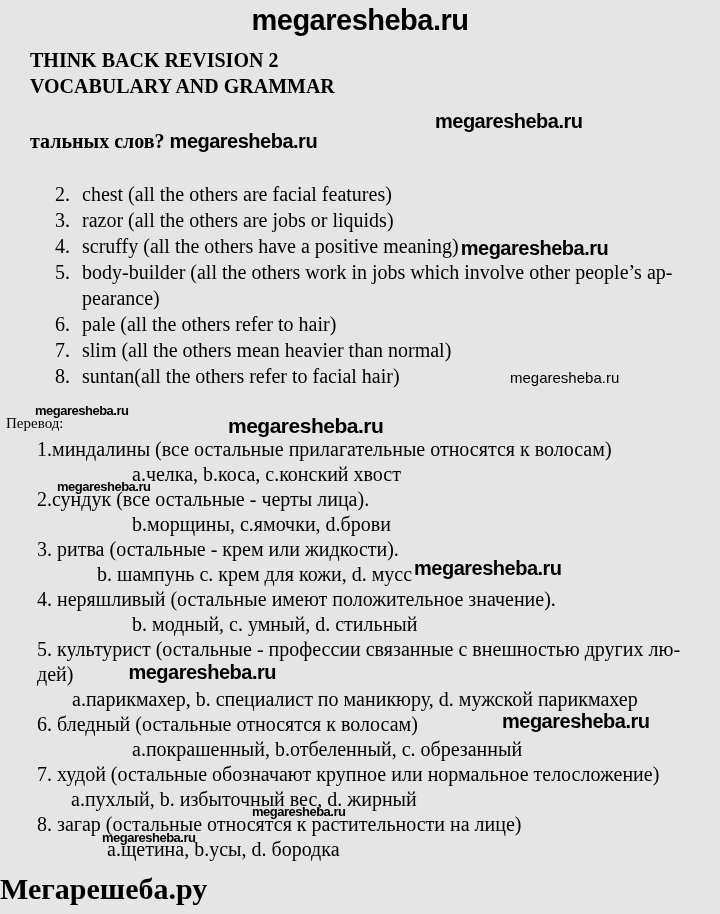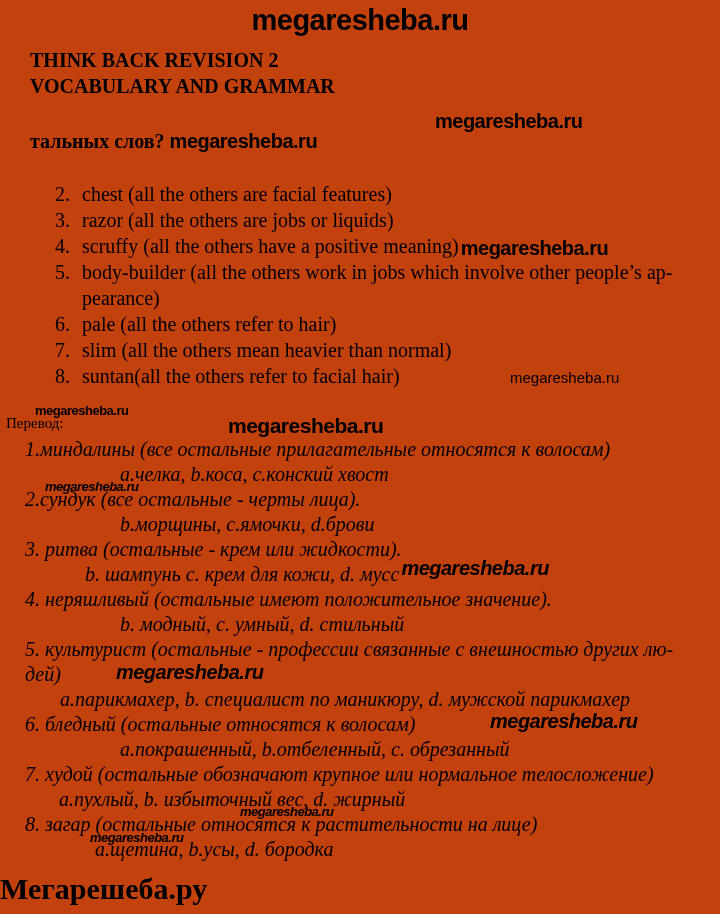--- a/index.html
+++ b/index.html
@@ -1,18 +1,18 @@
 <!DOCTYPE html>
 <html><head>
 <meta charset="utf-8">
 <style>
   html,body {margin:0; padding:0; background:#ffffff;}
   .page {
     position:relative; width:720px; height:914px; margin:0 auto;
-    background:#c2410c; color:#000;
+    background:#e5e5e5; color:#000;
     font-family:"Liberation Serif", serif; overflow:hidden;
   }
   .wm {
     font-family:"Liberation Sans", sans-serif; font-weight:bold;
     letter-spacing:-0.5px; white-space:nowrap;
   }
   
   .top-wm {position:absolute; top:4px; left:0; width:100%; text-align:center; font-size:29px;}
   
   .heading {position:absolute; top:47px; left:30px; font-size:20px; font-weight:bold; line-height:26px; white-space:nowrap;}
@@ -27,21 +27,21 @@
   .eng-line .num {display:inline-block; width:27px;}
   .eng-cont {padding-left:27px; white-space:nowrap;}
   .wm-eng4 {font-size:20px; position:relative; top:2px; margin-left:2px;}
   .wm-eng8 {position:absolute; left:455px; top:2px; font-size:15px; font-weight:normal; letter-spacing:0;}
   
   .perevod {position:absolute; top:403px; left:0; width:720px; height:36px;}
   .wm-small-left {position:absolute; left:35px; top:0; font-size:13px;}
   .perevod-label {position:absolute; left:6px; top:12px; font-size:15px;}
   .wm-center {position:absolute; left:228px; top:11px; font-size:21px;}
   
-  .translation {position:absolute; top:437px; left:0; width:700px; font-size:20px; line-height:25px;font-style:italic;}
+  .translation {position:absolute; top:437px; left:12px; width:700px; font-size:20px; line-height:25px;}
   .t-line {position:relative; padding-left:25px; white-space:nowrap;}
   .t-cont {position:relative; padding-left:25px; white-space:nowrap;}
   .t-opt {position:relative; padding-left:120px; white-space:nowrap;}
   .t-opt.ind3 {padding-left:85px;}
   .t-opt.ind5 {padding-left:60px;}
   .t-opt.ind7 {padding-left:59px;}
   .t-opt.ind8 {padding-left:95px;}
   .wm-opt3 {font-size:20px; position:relative; top:-6px; margin-left:2px;}
   .wm-dei  {font-size:20px; position:relative; top:-2px; margin-left:55px;}
   .wm-line6 {position:absolute; left:490px; top:-3px; font-size:20px;}

